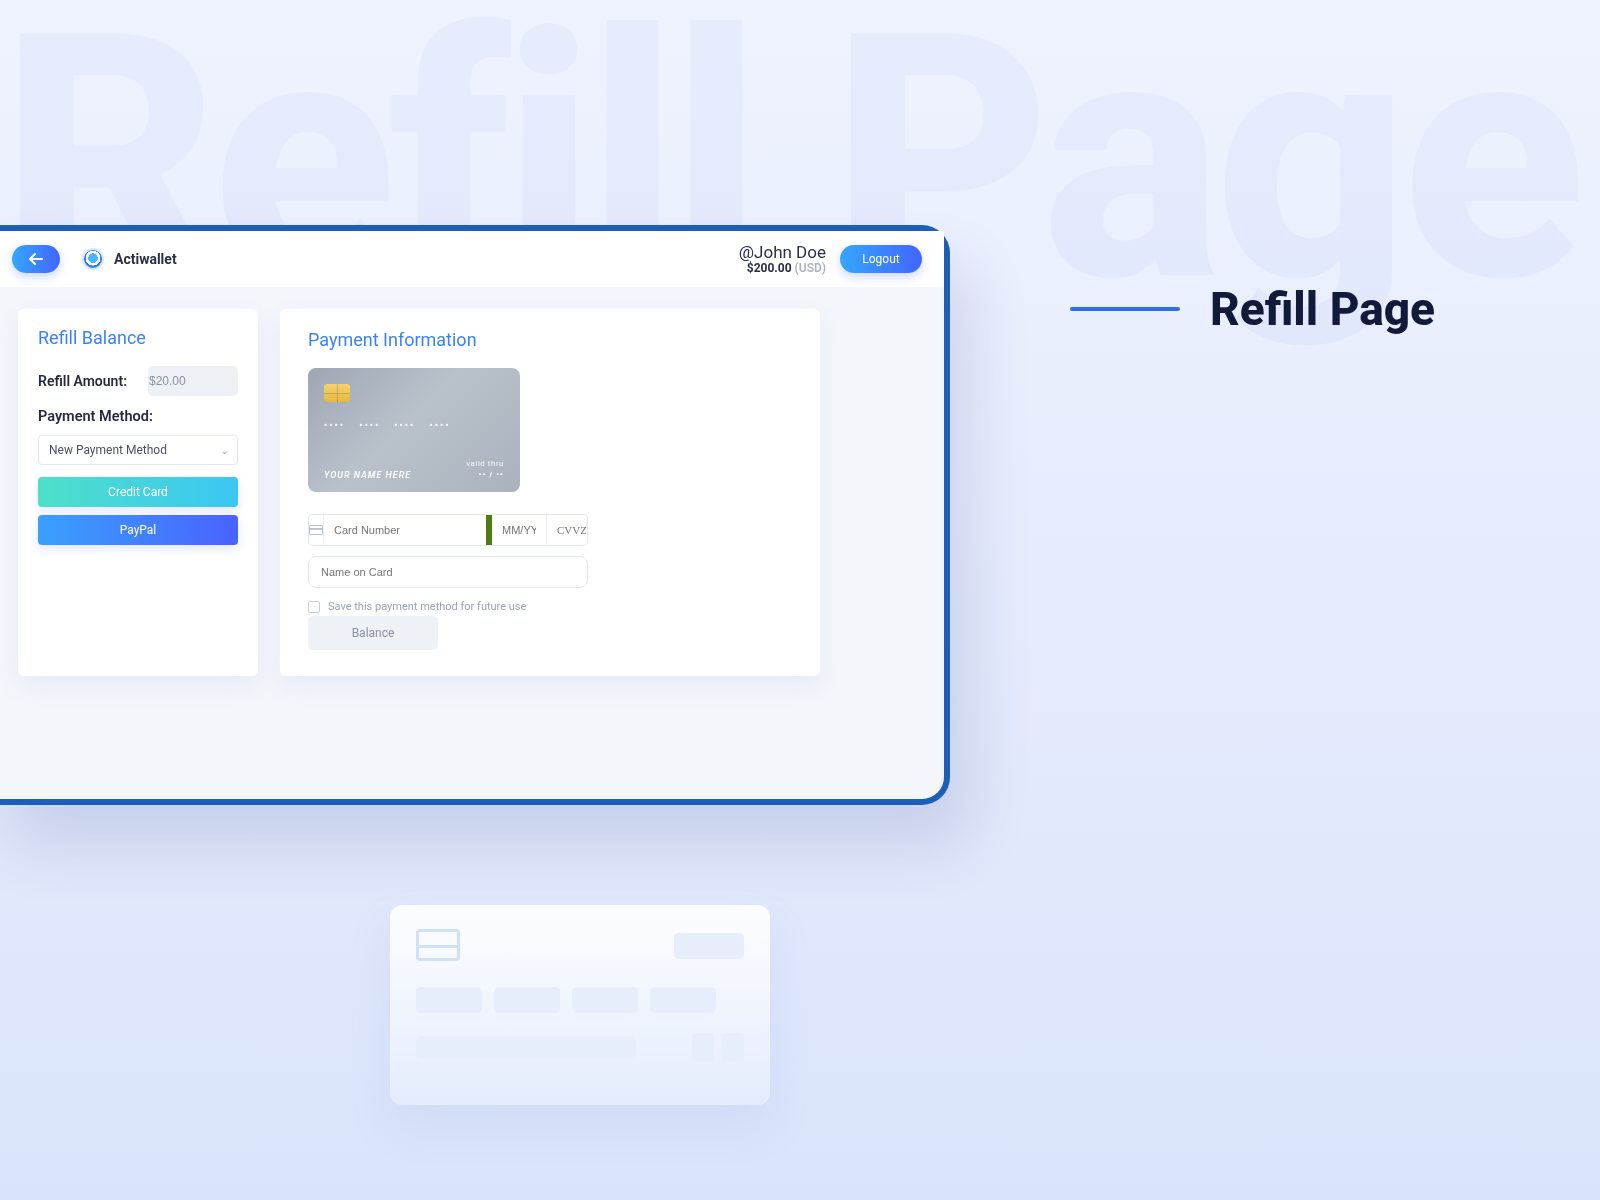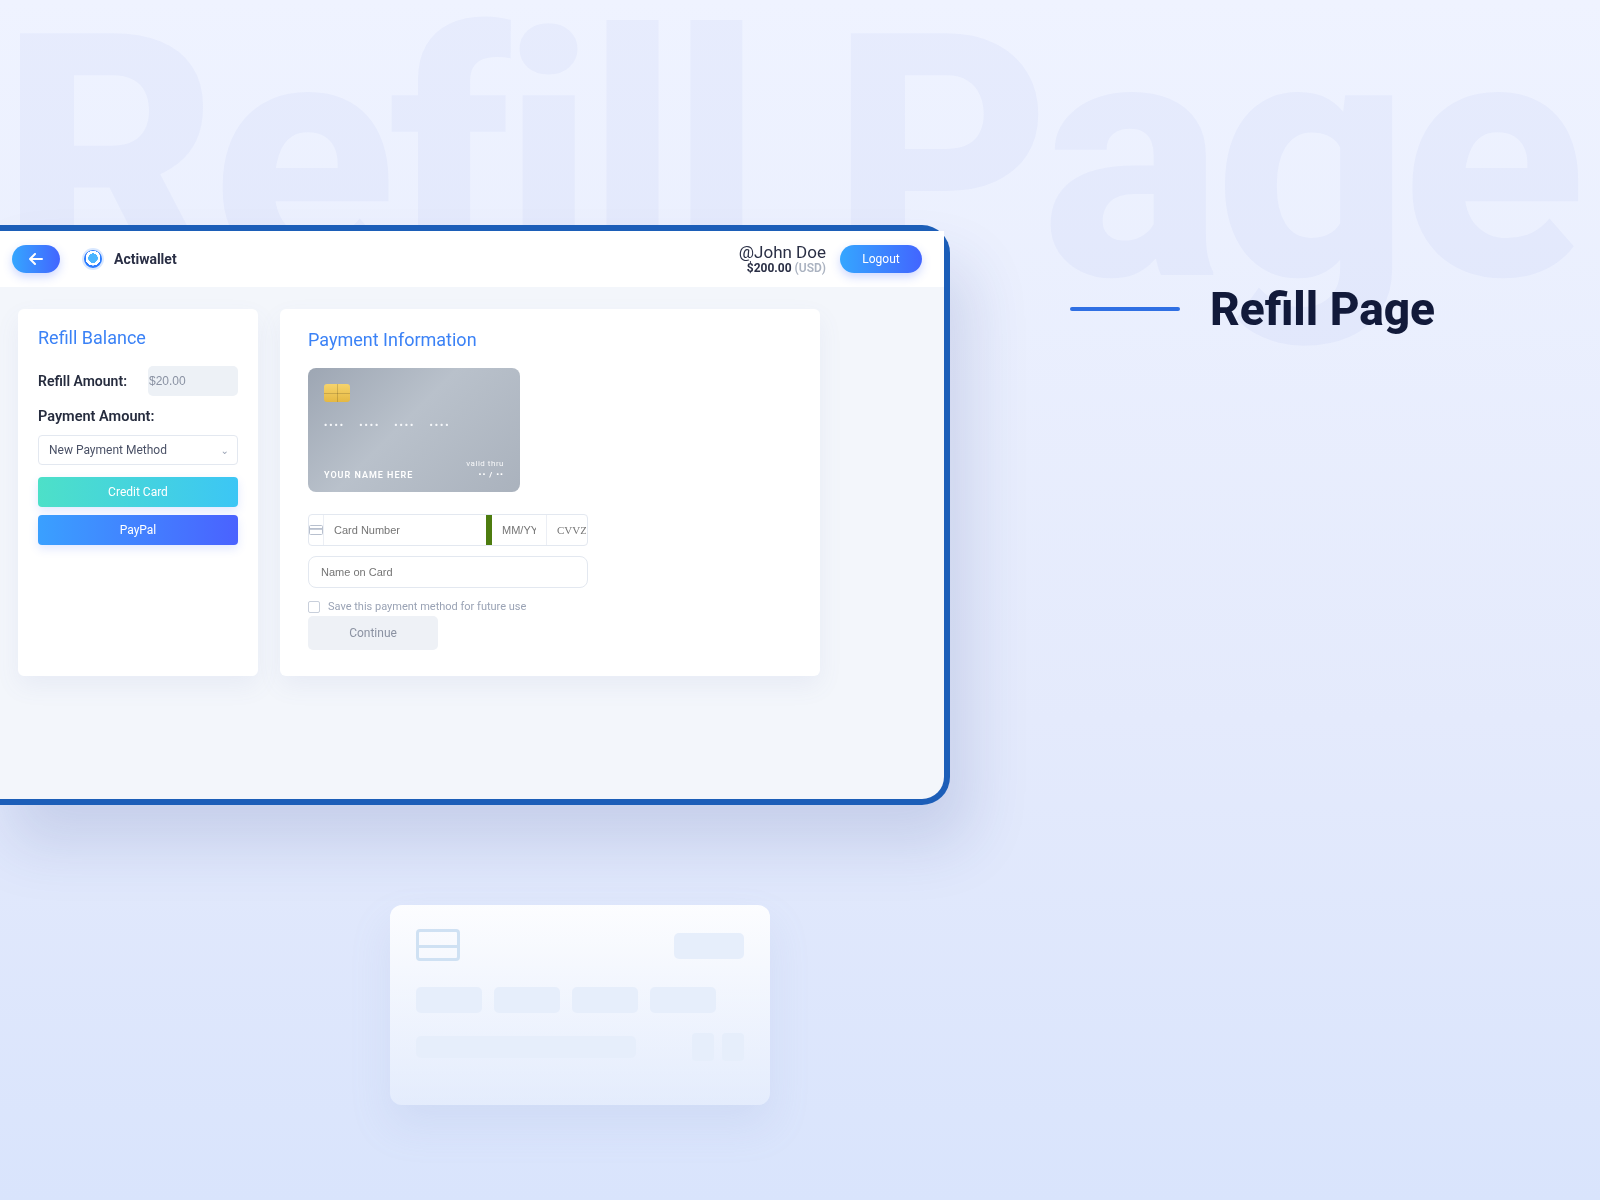--- a/index.html
+++ b/index.html
@@ -208,21 +208,21 @@
   }
   .cc-bottom {
     position: absolute;
     bottom: 12px;
     left: 16px;
     right: 16px;
     display: flex;
     justify-content: space-between;
     align-items: flex-end;
   }
-  .cc-name { font-size: 9px; letter-spacing: 1px; font-weight: 600; }
+  .cc-name { font-size: 9px; letter-spacing: 1px; font-weight: 600; font-style: italic; }
   .cc-valid { text-align: right; font-size: 8px; line-height: 1.3; }
   .cc-valid .lbl { letter-spacing: 0.5px; opacity: 0.9; }
   .cc-valid .val { font-weight: 700; letter-spacing: 1px; }
 
   .input-row {
     display: flex;
     gap: 0;
     border: 1px solid #e3e8f0;
     border-radius: 4px;
     height: 32px;
@@ -371,21 +371,21 @@
   <div class="content">
 
     <div class="card left-card">
       <div class="card-title">Refill Balance</div>
 
       <div class="row-flex">
         <div class="label">Refill Amount:</div>
         <input class="amount-input" value="$20.00" style="">
       </div>
 
-      <div class="sub-label">Payment Amount:</div>
+      <div class="sub-label">Payment Method:</div>
 
       <div class="select-wrap">
         <span>New Payment Method</span>
         <span class="chev">⌄</span>
       </div>
 
       <div class="method-btn method-credit">Credit Card</div>
       <div class="method-btn method-paypal">PayPal</div>
     </div>
 
@@ -416,21 +416,21 @@
         <input class="input-plain i-cvv" placeholder="CVVZ" style="">
       </div>
 
       <input class="single-input" placeholder="Name on Card" style="">
 
       <div class="check-row">
         <div class="checkbox"></div>
         <span>Save this payment method for future use</span>
       </div>
 
-      <div class="continue-btn">Continue</div>
+      <div class="continue-btn">Balance</div>
     </div>
 
   </div>
 </div>
 
 <div class="page-label-wrap">
   <div class="accent-bar"></div>
   <div class="page-label">Refill Page</div>
 </div>
 

